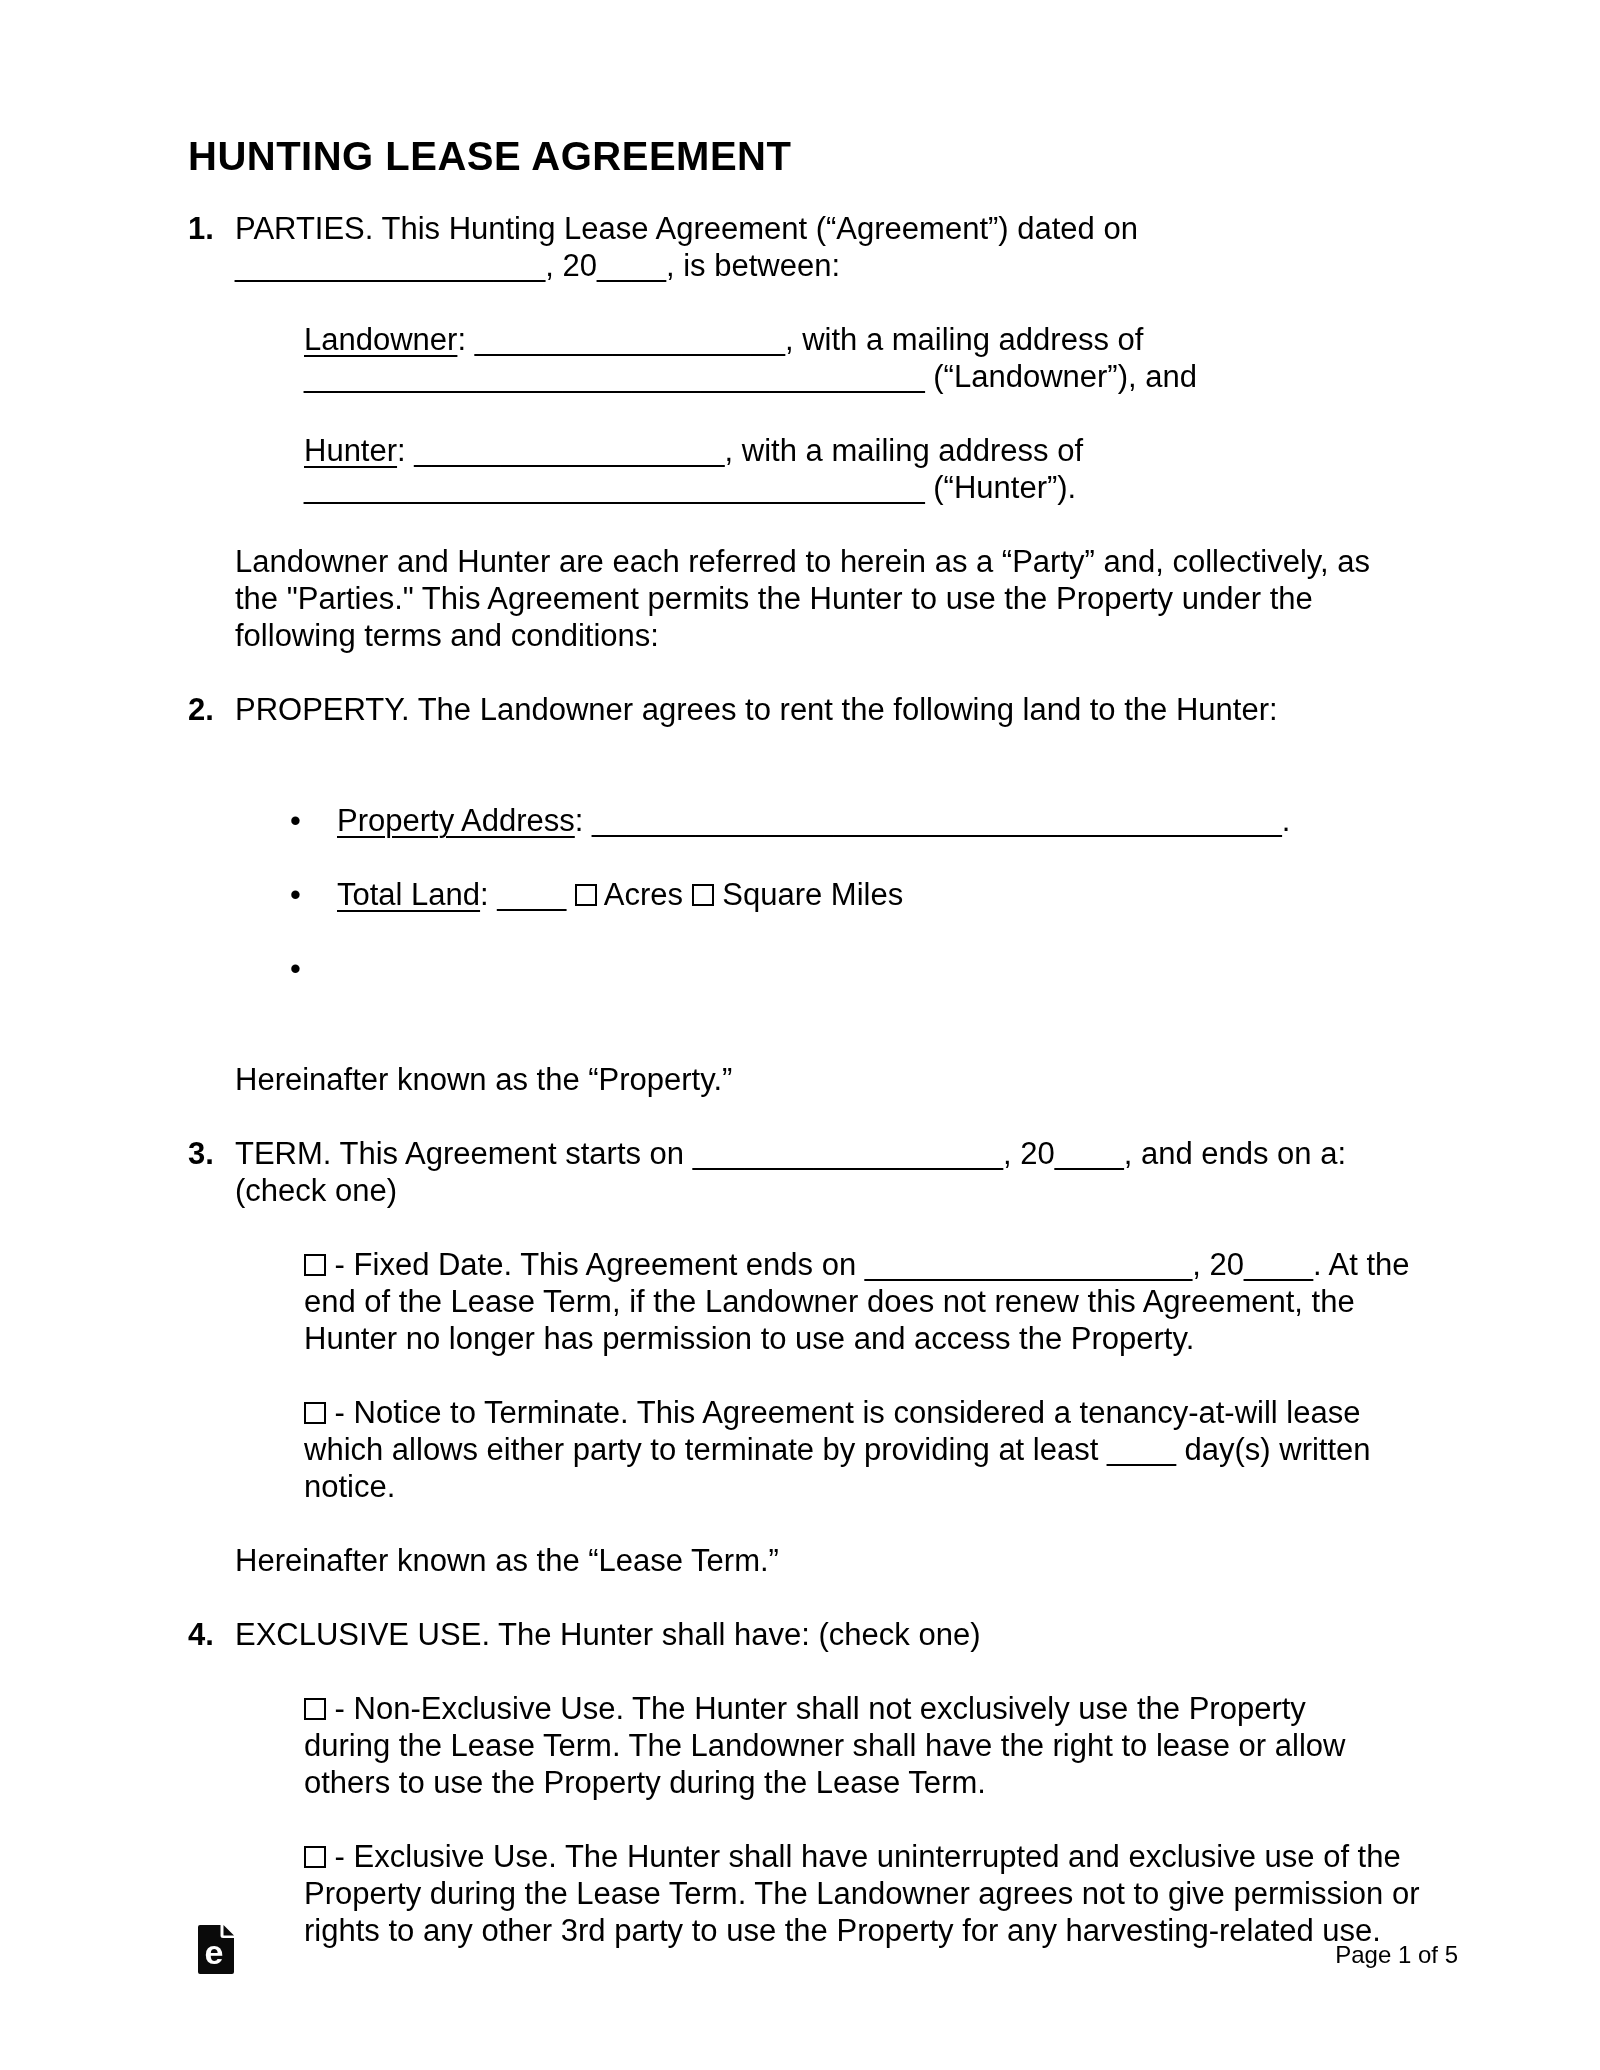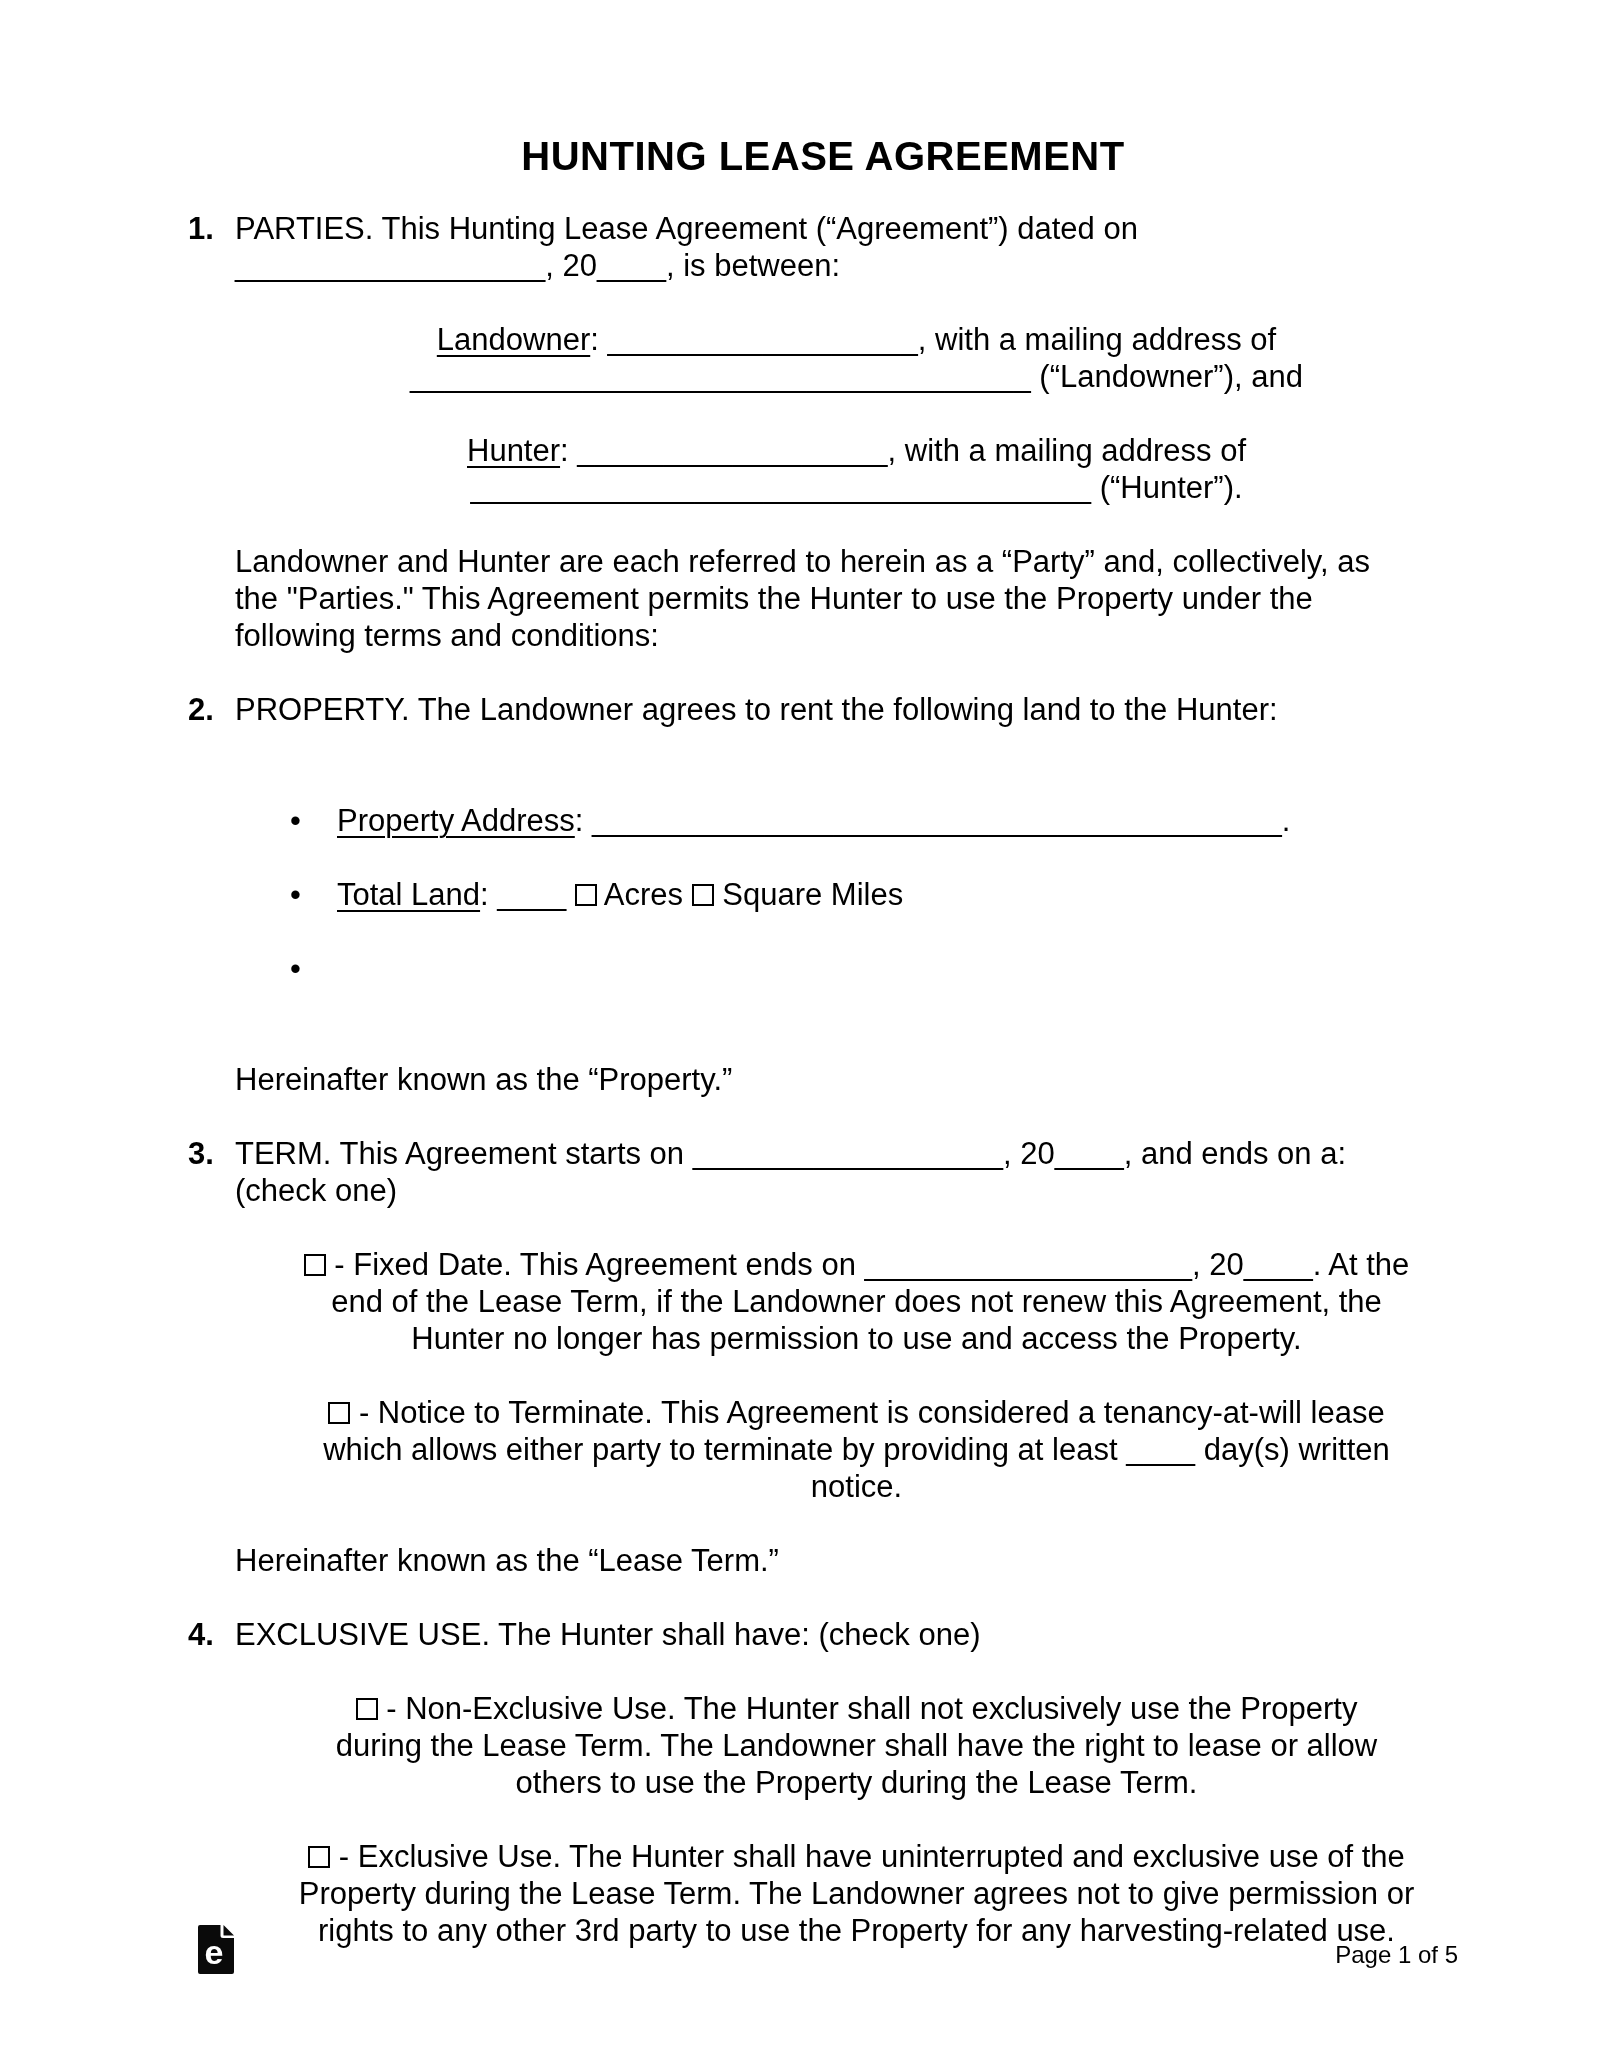--- a/index.html
+++ b/index.html
@@ -7,27 +7,27 @@
     position:relative;
     width:1600px;height:2070px;
     background:#ffffff;
     font-family:"Liberation Sans",sans-serif;
     font-size:31px;line-height:37px;color:#000;
     overflow:hidden;
   }
   .content{padding:132px 142px 0 188px;}
   .title{
     font-size:40px;line-height:48px;font-weight:bold;
-    text-align:center;margin:0 0 30px 0;letter-spacing:0.5px;
+    margin:0 0 30px 0;letter-spacing:0.5px;
   }
   .section{display:flex;}
   .sec-num{flex:0 0 47px;width:47px;font-weight:bold;}
   .sec-body{flex:1;min-width:0;}
   .para{margin:0 0 37px 0;white-space:pre-line;}
-  .indent1{margin-left:20px;text-align:center;}
+  .indent1{margin-left:69px;}
   .bullet-row{display:flex;margin-left:55px;white-space:pre-line;}
   .bullet-marker{flex:0 0 47px;}
   .hd{font-weight:normal;}
   .u{text-decoration:underline;text-decoration-thickness:2px;text-underline-offset:5px;}
   .cb{
     display:inline-block;width:18px;height:18px;
     border:2px solid #000;vertical-align:-1px;
     background:#fff;
   }
   .footer-logo{position:absolute;left:198px;top:1925px;width:36px;height:49px;}

